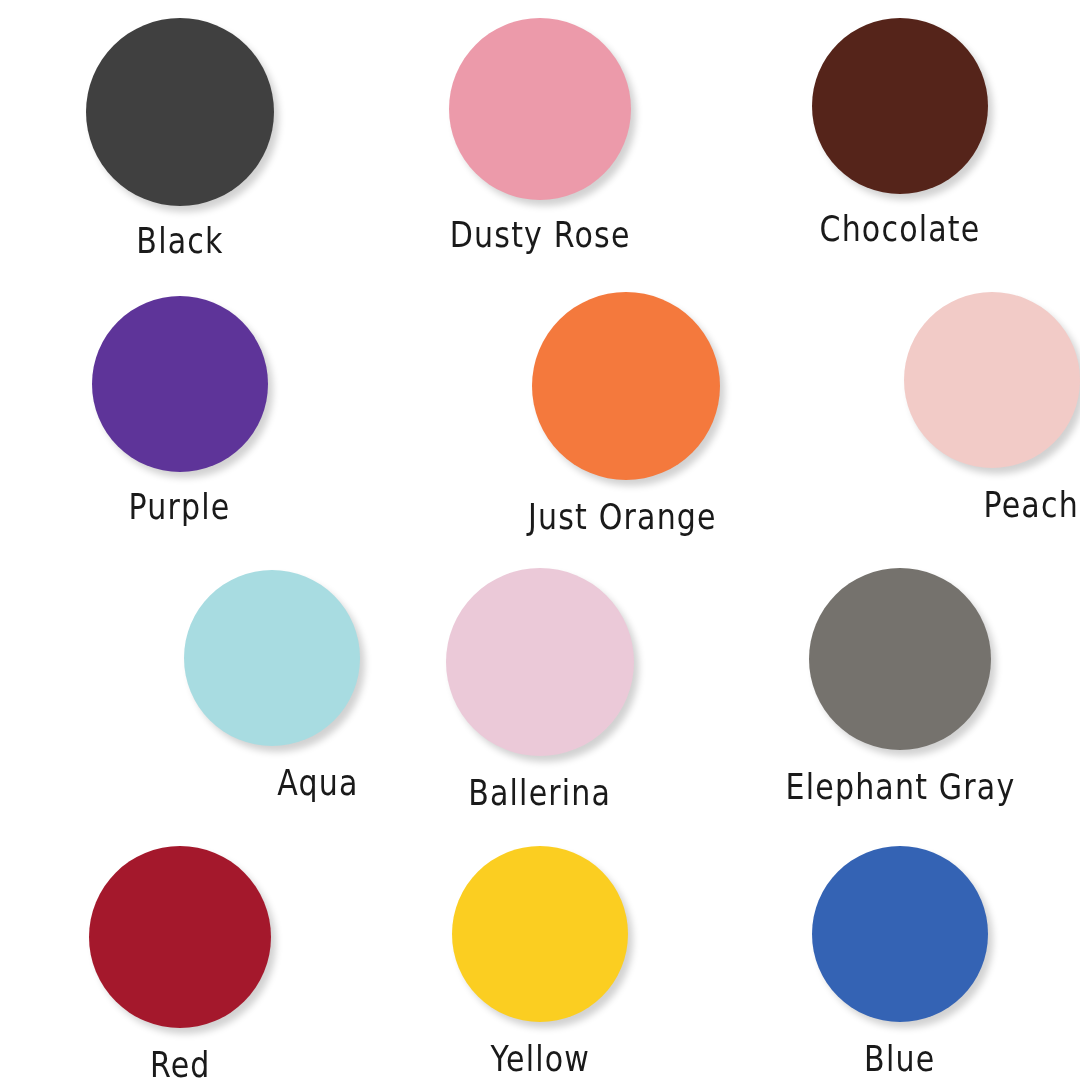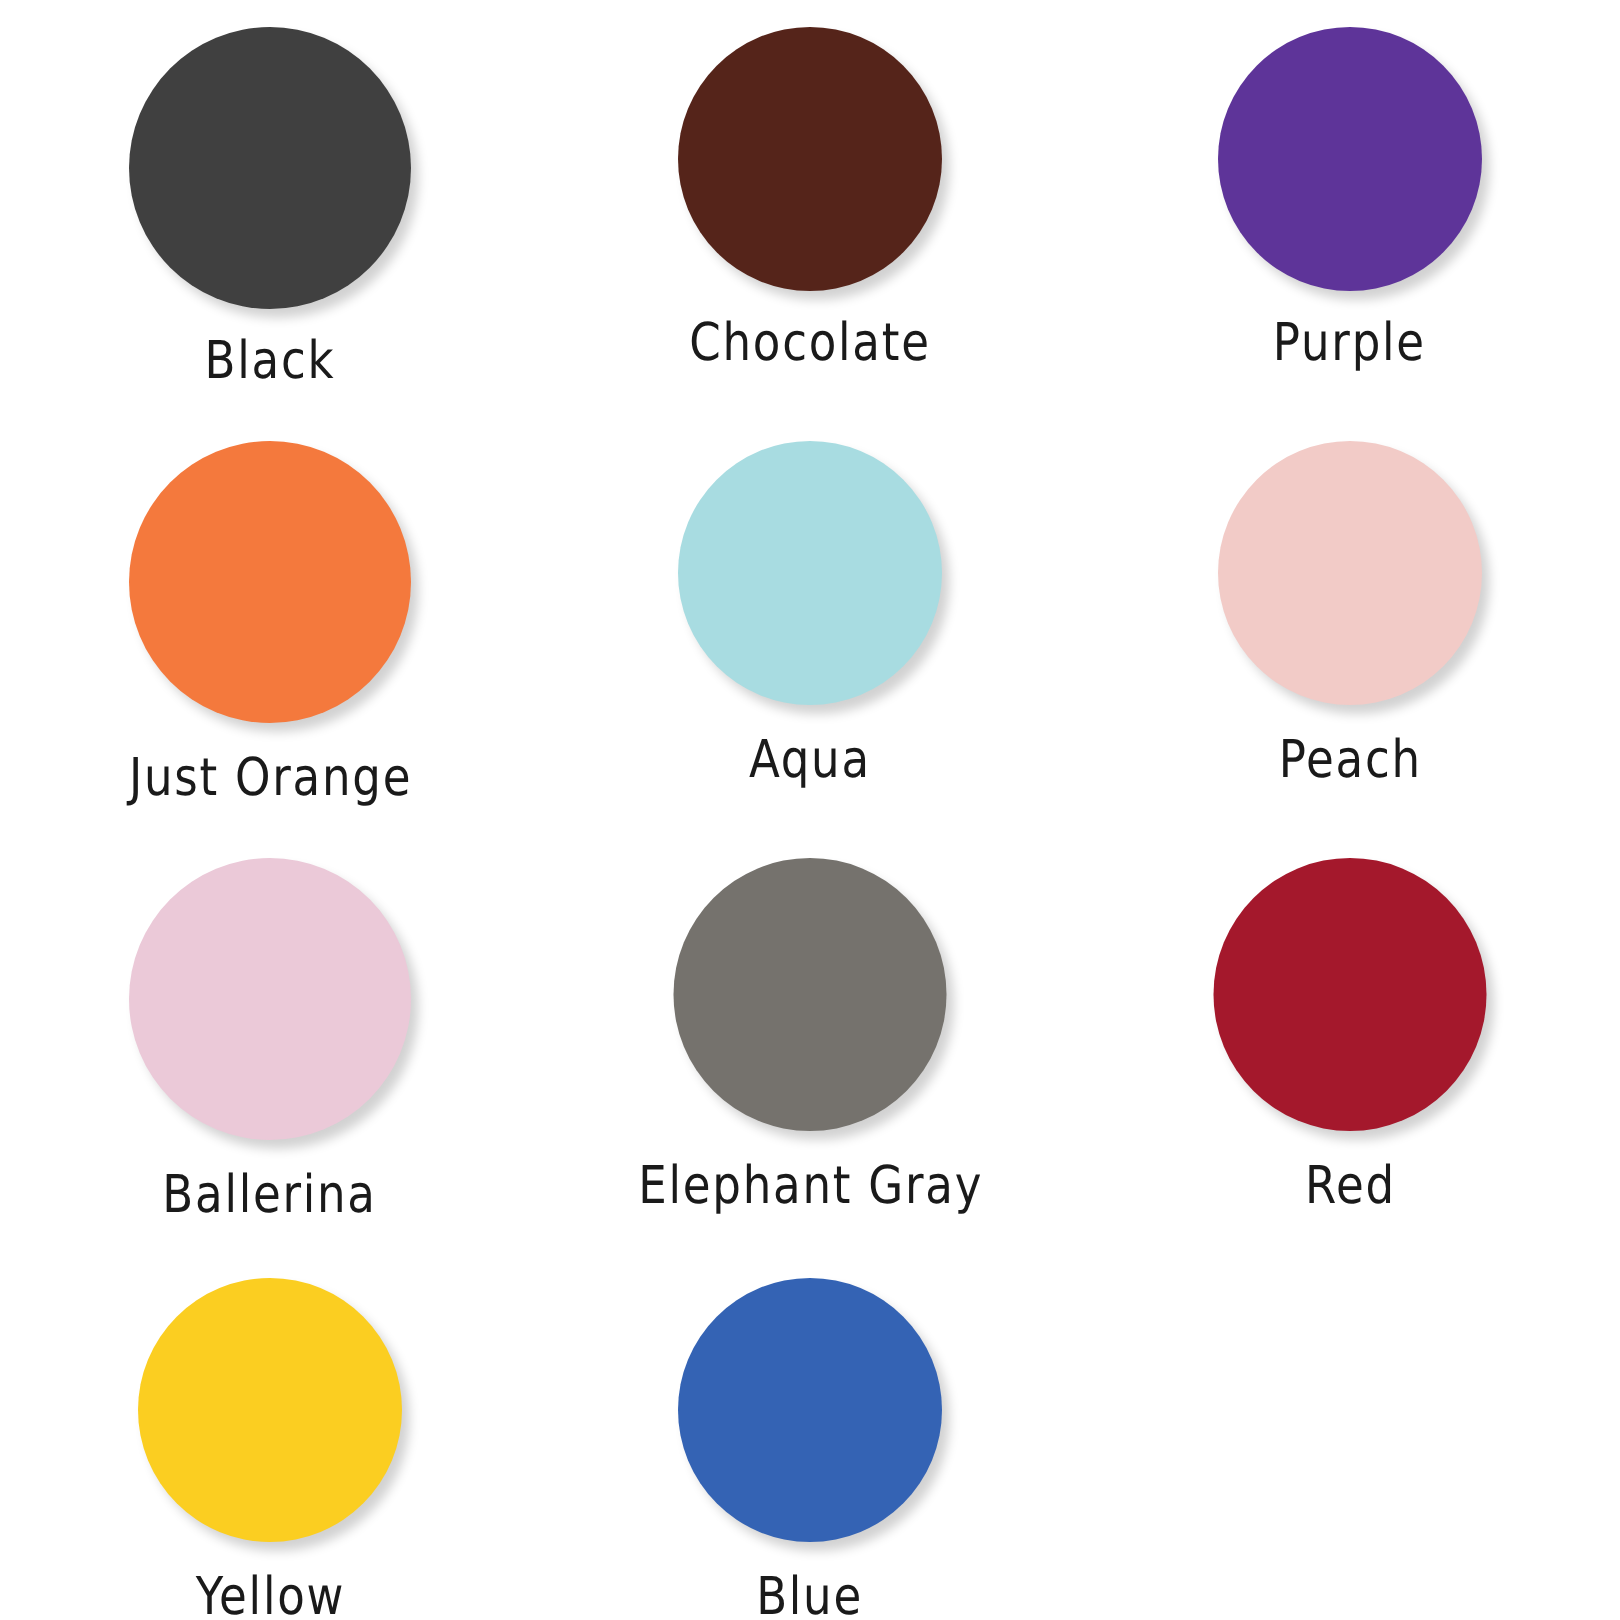--- a/index.html
+++ b/index.html
@@ -29,21 +29,21 @@
     width: 100%;
     height: 100%;
     display: flex;
     flex-direction: column;
     align-items: center;
     justify-content: flex-start;
   }
 
   
   .row-1 { padding-top: 18px; }
-  .row-2 { padding-top: 14px; }
+  .row-2 { padding-top: 14px; align-items: flex-end; }
   .row-3 { padding-top: 12px; }
 
   .dot {
     width: 182px;
     height: 182px;
     border-radius: 50%;
     box-shadow: 5px 6px 7px rgba(0, 0, 0, 0.18);
   }
 
   .dot.small  { width: 176px; height: 176px; }
@@ -70,39 +70,43 @@
 </head>
 <body style="background: rgb(255, 255, 255);">
 
 <div id="palette">
 
   <div class="swatch row-1">
     <div class="dot large" style="background: rgb(64, 64, 64);"></div>
     <div class="label">Black</div>
   </div>
   <div class="swatch row-1">
+    <div class="dot" style="background: rgb(236, 154, 170);"></div>
+    <div class="label">Dusty Rose</div>
+  </div>
+  <div class="swatch row-1">
     <div class="dot small" style="background: rgb(85, 36, 26);"></div>
     <div class="label">Chocolate</div>
   </div>
   <div class="swatch row-1">
     <div class="dot small" style="background: rgb(94, 52, 153);"></div>
     <div class="label">Purple</div>
   </div>
 
   <div class="swatch row-2">
     <div class="dot large" style="background: rgb(244, 121, 61);"></div>
     <div class="label label-r2">Just Orange</div>
   </div>
   <div class="swatch row-2">
+    <div class="dot small" style="background: rgb(242, 203, 199);"></div>
+    <div class="label label-r2">Peach</div>
+  </div>
+  <div class="swatch row-2">
     <div class="dot small" style="background: rgb(168, 220, 225);"></div>
     <div class="label label-r2">Aqua</div>
-  </div>
-  <div class="swatch row-2">
-    <div class="dot small" style="background: rgb(242, 203, 199);"></div>
-    <div class="label label-r2">Peach</div>
   </div>
 
   <div class="swatch row-3">
     <div class="dot large" style="background: rgb(235, 201, 216);"></div>
     <div class="label label-r3">Ballerina</div>
   </div>
   <div class="swatch row-3">
     <div class="dot" style="background: rgb(117, 114, 109);"></div>
     <div class="label label-r3">Elephant Gray</div>
   </div>

